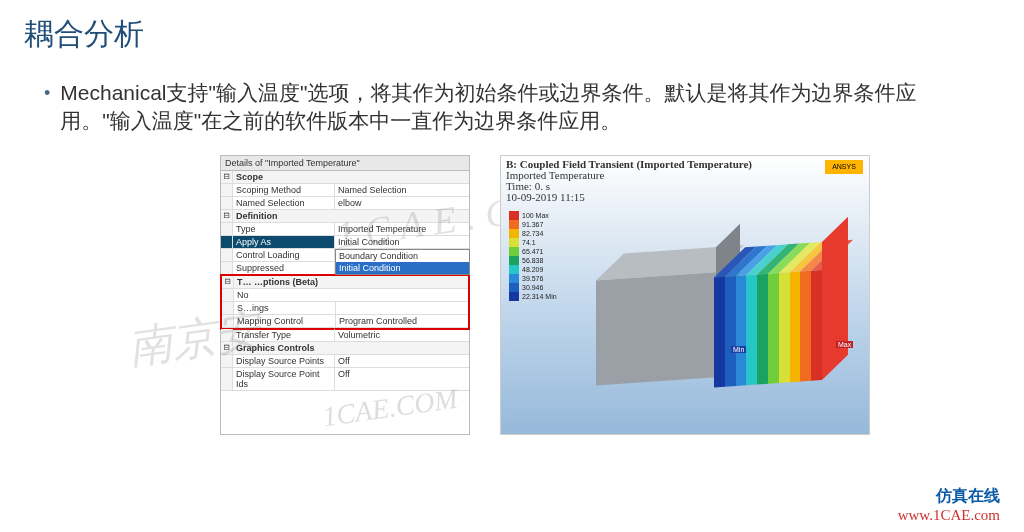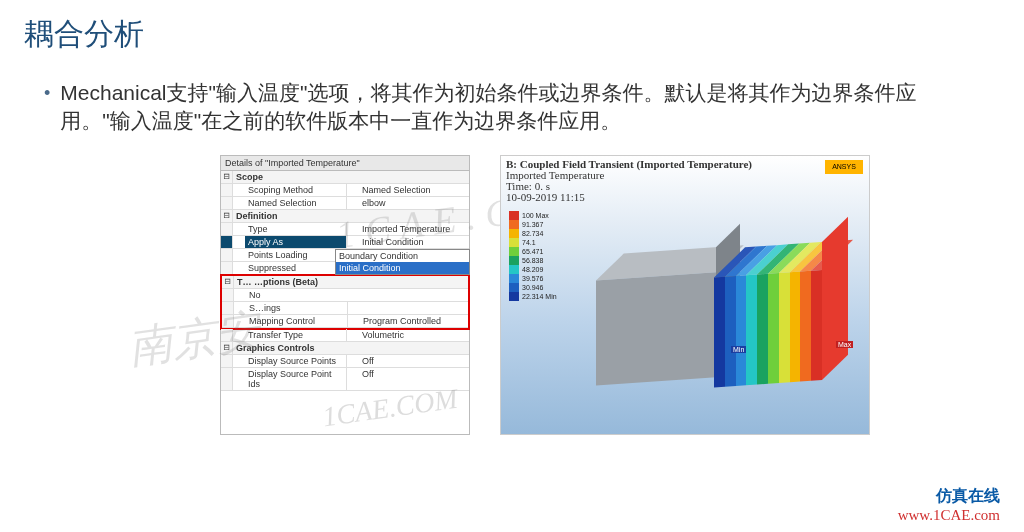--- a/index.html
+++ b/index.html
@@ -85,21 +85,20 @@
   .cat-label {
     flex: 1;
     padding: 1px 3px;
     font-weight: bold;
     background: #f4f4f4;
   }
   .prop-row {
     display: flex;
     border-bottom: 1px solid #ddd;
     min-height: 13px;
-    gap: 12px;
   }
   .prop-spacer {
     width: 12px;
     background: #f4f4f4;
     border-right: 1px solid #ddd;
   }
   .prop-name {
     width: 102px;
     padding: 1px 3px;
     border-right: 1px solid #ddd;
@@ -267,21 +266,21 @@
       <div class="prop-spacer"></div>
       <div class="prop-name">Apply As</div>
       <div class="prop-val">Initial Condition</div>
       <div class="dropdown-list">
         <div class="dd-item">Boundary Condition</div>
         <div class="dd-item dd-sel">Initial Condition</div>
       </div>
     </div>
     <div class="prop-row">
       <div class="prop-spacer"></div>
-      <div class="prop-name">Points Loading</div>
+      <div class="prop-name">Control Loading</div>
       <div class="prop-val"></div>
     </div>
     <div class="prop-row">
       <div class="prop-spacer"></div>
       <div class="prop-name">Suppressed</div>
       <div class="prop-val"></div>
     </div>
 
     <div class="redbox">
       <div class="cat-row">

